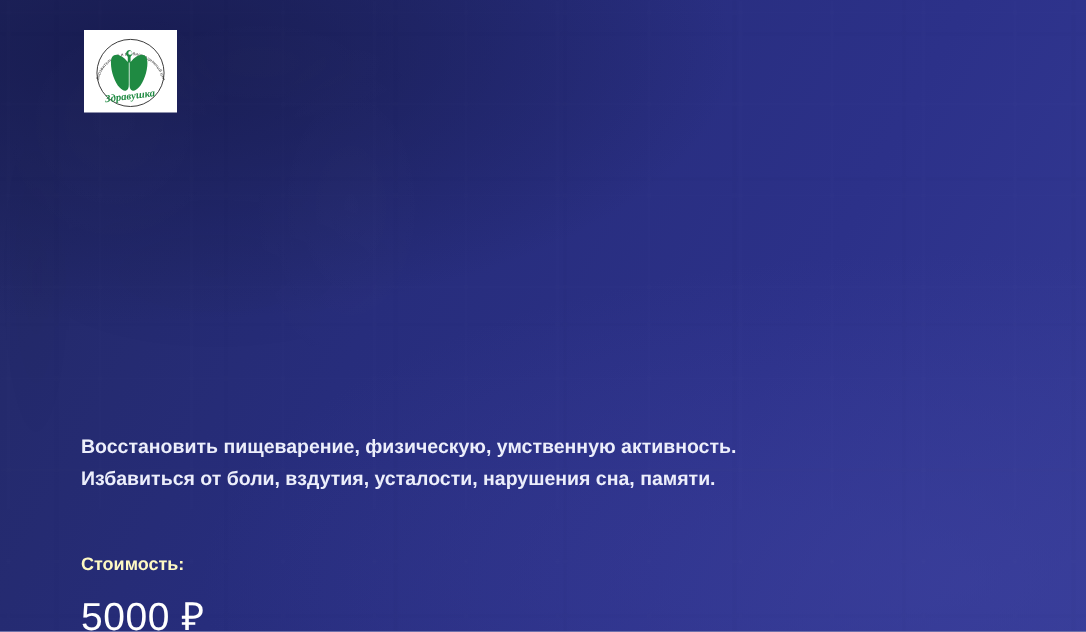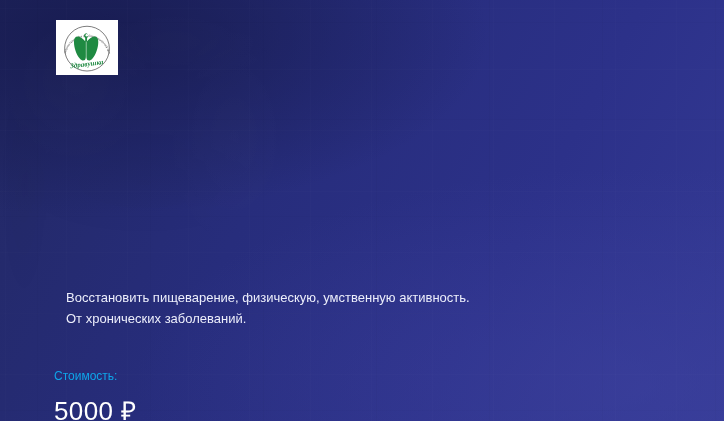--- a/index.html
+++ b/index.html
@@ -83,42 +83,42 @@
     line-height: 35px;
     font-weight: 400;
     letter-spacing: 0.1px;
     white-space: pre;
   }
   #headline .hl-line { display: block; }
 
   
   #body-copy {
     position: absolute;
-    left: 66px;
+    left: 54px;
     top: 288px;
     width: 600px;
     color: #eceefb;
     font-size: 13px;
     line-height: 20.5px;
-    font-weight: 400;
+    font-weight: 700;
   }
   #body-copy .bc-line { display: block; white-space: pre; }
 
   
   #price-block {
     position: absolute;
     left: 54px;
     top: 368px;
     color: #ffffff;
   }
   #price-label {
     font-size: 12px;
     line-height: 16px;
-    color: #0ea5e9;
-    font-weight: 400;
+    color: #fef9c3;
+    font-weight: 700;
   }
   #price-value {
     margin-top: 12px;
     font-size: 26px;
     line-height: 30px;
     font-weight: 400;
     letter-spacing: 0.4px;
     color: #ffffff;
     white-space: pre;
   }
@@ -153,21 +153,21 @@
     </svg>
   </div>
 
   <h1 id="headline">
     
     
   </h1>
 
   <div id="body-copy">
     <span class="bc-line">Восстановить пищеварение, физическую, умственную активность.</span>
-    <span class="bc-line">От хронических заболеваний.</span>
+    <span class="bc-line">Избавиться от боли, вздутия, усталости, нарушения сна, памяти.</span>
   </div>
 
   <div id="price-block">
     <div id="price-label">Стоимость:</div>
     <div id="price-value">5000 ₽</div>
   </div>
 
 </div>
 
 </body></html>

